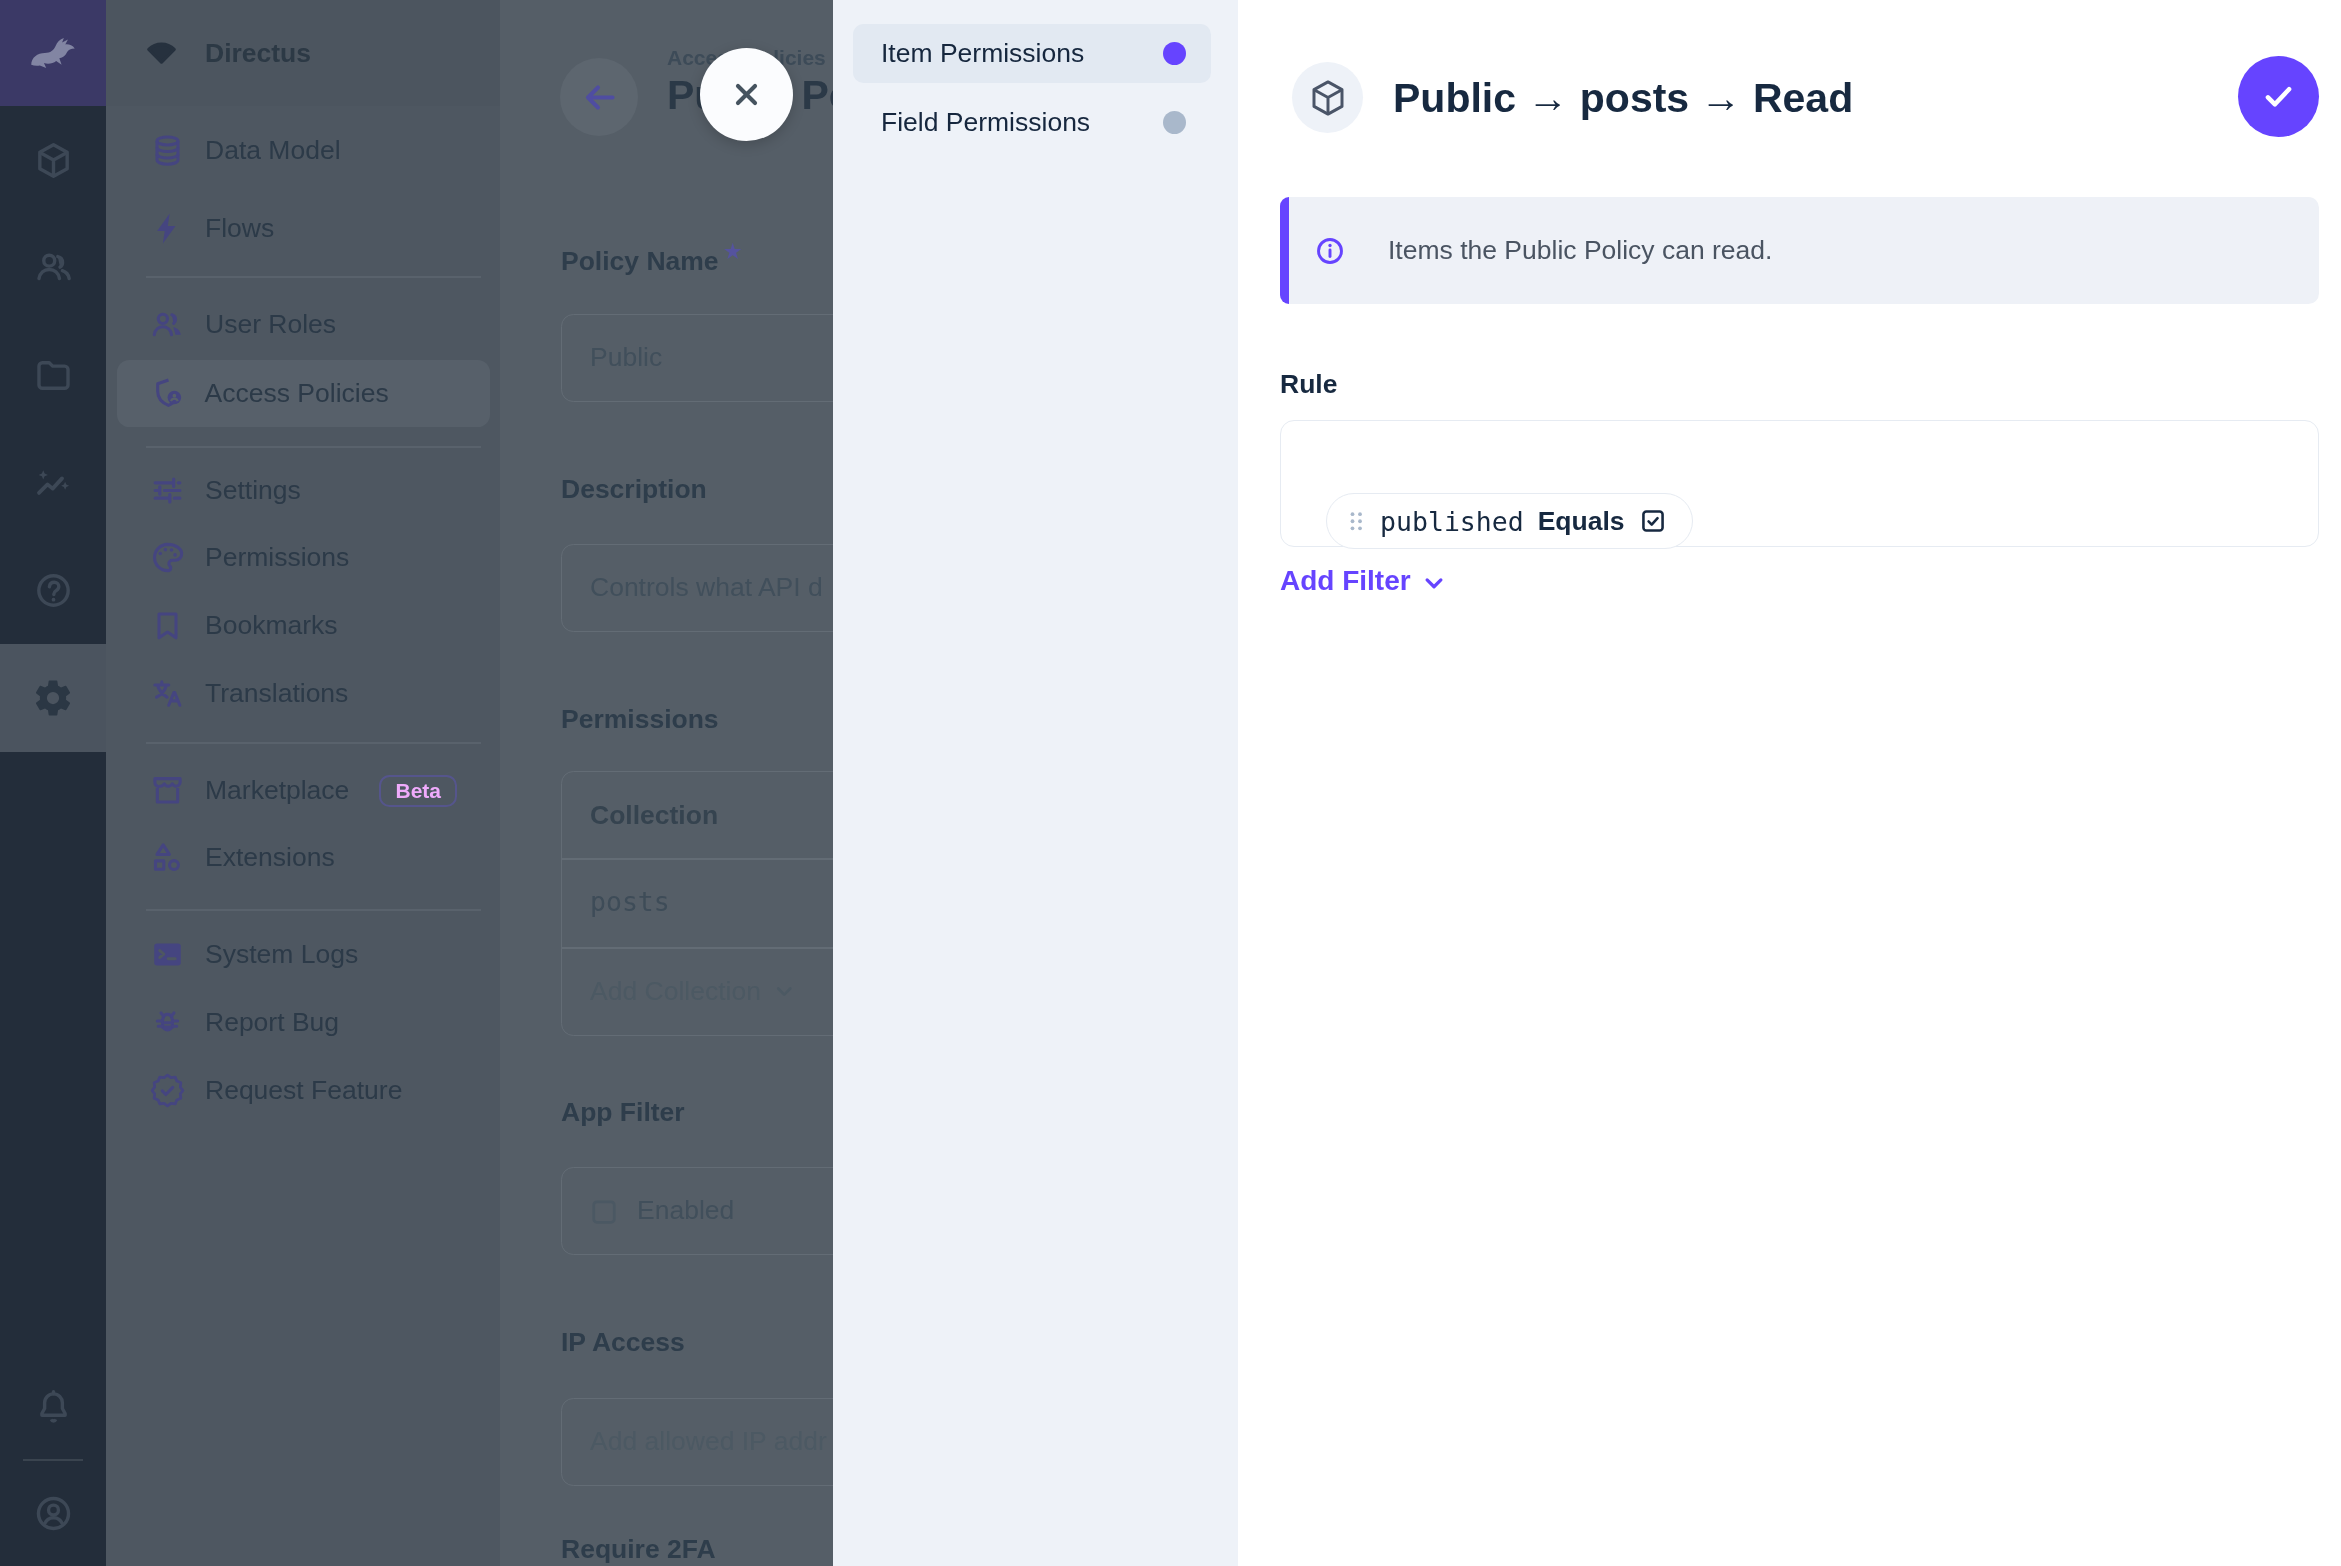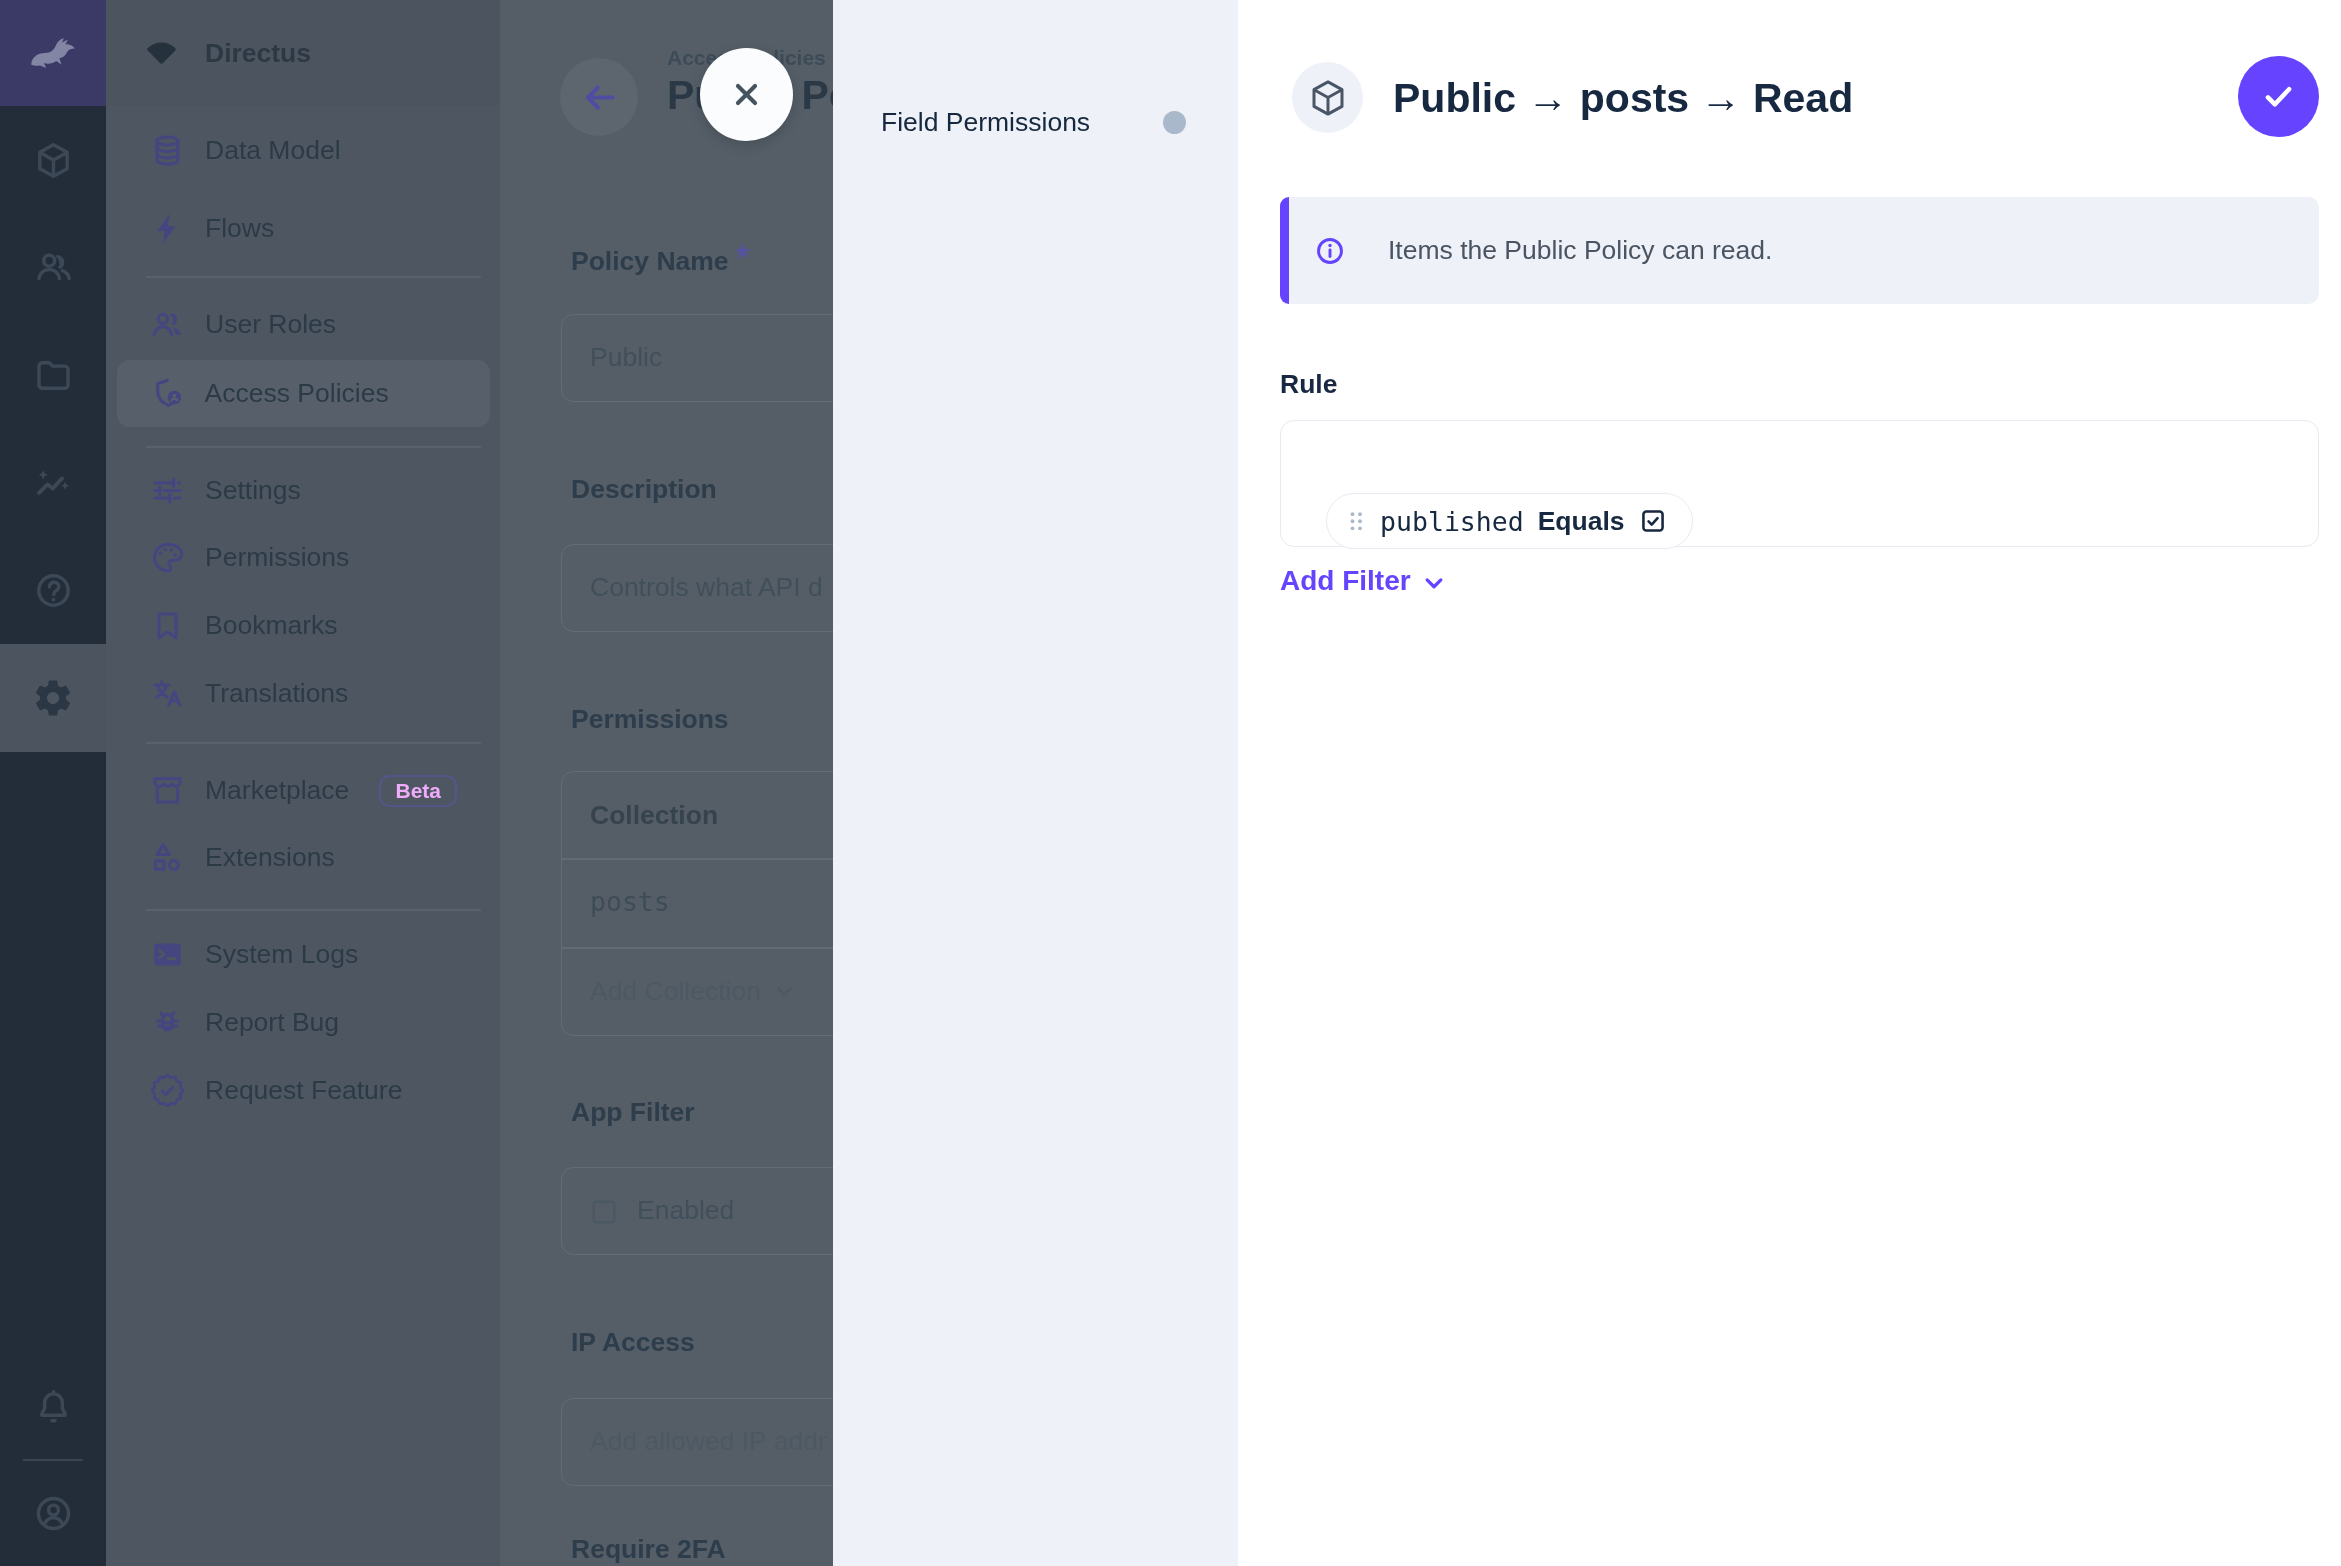--- a/index.html
+++ b/index.html
@@ -31,21 +31,21 @@
   .beta-badge{position:absolute;right:43px;top:17.6px;height:28px;padding:0 14px;
               border:2.6px solid #55558c;border-radius:10.6px;color:#f0abfc;
               font-size:21px;font-weight:600;line-height:28px;}
 
   
   .content{left:500px;top:0;width:333px;height:1566px;background:#555e67;overflow:hidden;}
   .back-btn{left:60px;top:58px;width:78px;height:78px;border-radius:50%;background:#5d666f;
             display:flex;align-items:center;justify-content:center;color:#4f4da1;}
   .crumb{left:167px;top:46px;font-size:21px;font-weight:600;color:#3d4b58;white-space:nowrap;}
   .page-title{left:167px;top:72px;font-size:41px;font-weight:700;color:#2b3947;white-space:nowrap;}
-  .f-label{left:61px;font-size:26.5px;font-weight:700;color:#2e3d4b;white-space:nowrap;margin-left:10px;}
+  .f-label{left:61px;font-size:26.5px;font-weight:700;color:#2e3d4b;white-space:nowrap;}
   .f-label .req{color:#55539e;font-size:19.4px;vertical-align:12.3px;margin-left:5.3px;}
   .f-box{left:61px;width:494px;border:1.8px solid #636c75;border-radius:12.3px;box-sizing:border-box;}
   .f-box .val{position:absolute;left:28px;top:0;font-size:26.5px;color:#414f5b;white-space:nowrap;}
   .f-box .ph{color:#4c5963;}
   .row-div{position:absolute;left:0;width:100%;height:1.8px;background:#636c75;}
   .mono{font-family:"DejaVu Sans Mono",monospace;}
 
   
   .close-btn{left:700px;top:48px;width:93px;height:93px;border-radius:50%;background:#fbfcfe;
              display:flex;align-items:center;justify-content:center;color:#45535f;
@@ -324,20 +324,24 @@
     <div class="abs f-label" style="top:1534px;"><span>Require 2FA</span></div>
   </div>
 
   <div class="abs close-btn">
     <svg width="41" height="41" viewBox="0 0 24 24" fill="none" stroke="currentColor" stroke-width="2.4" stroke-linecap="round">
       <path d="M7 7l10 10M17 7 7 17"></path>
     </svg>
   </div>
 
   <div class="abs panel">
+    <div class="abs panel-item sel" style="top:24px;">
+      <div class="lbl">Item Permissions</div>
+      <div class="dot on"></div>
+    </div>
     <div class="abs panel-item" style="top:93px;">
       <div class="lbl">Field Permissions</div>
       <div class="dot off"></div>
     </div>
   </div>
 
   <div class="abs drawer">
     <div class="abs d-icon-circle">
       <svg width="42" height="42" viewBox="0 0 24 24" fill="none" stroke="currentColor" stroke-width="1.7" stroke-linejoin="round">
         <path d="M12 2.8 4 7.2v9.6l8 4.4 8-4.4V7.2z"></path>

